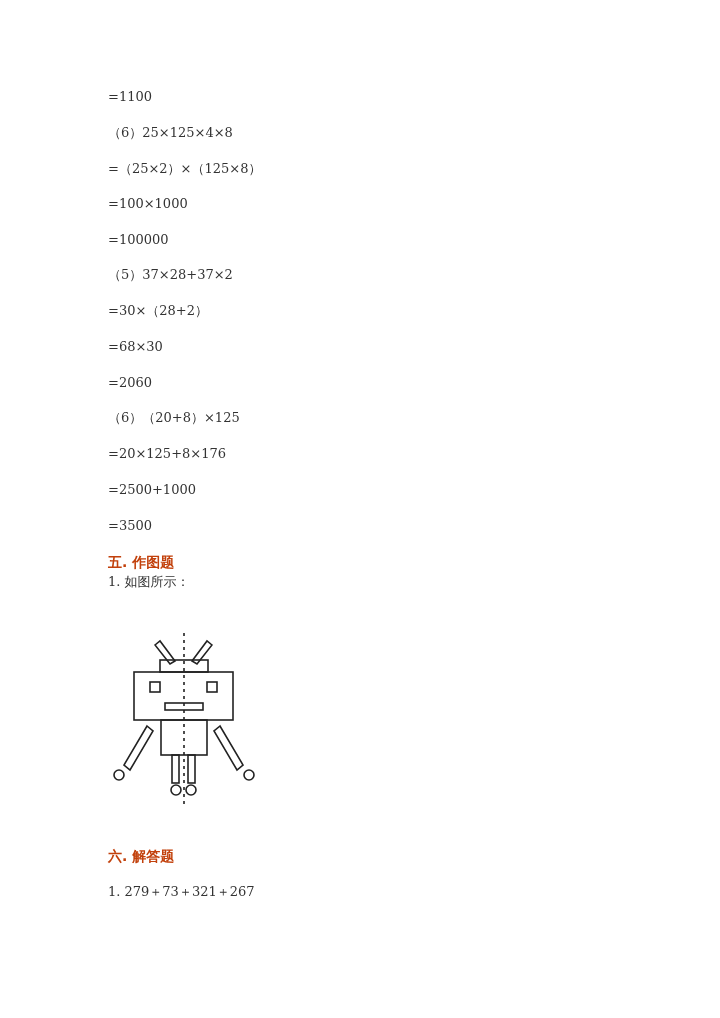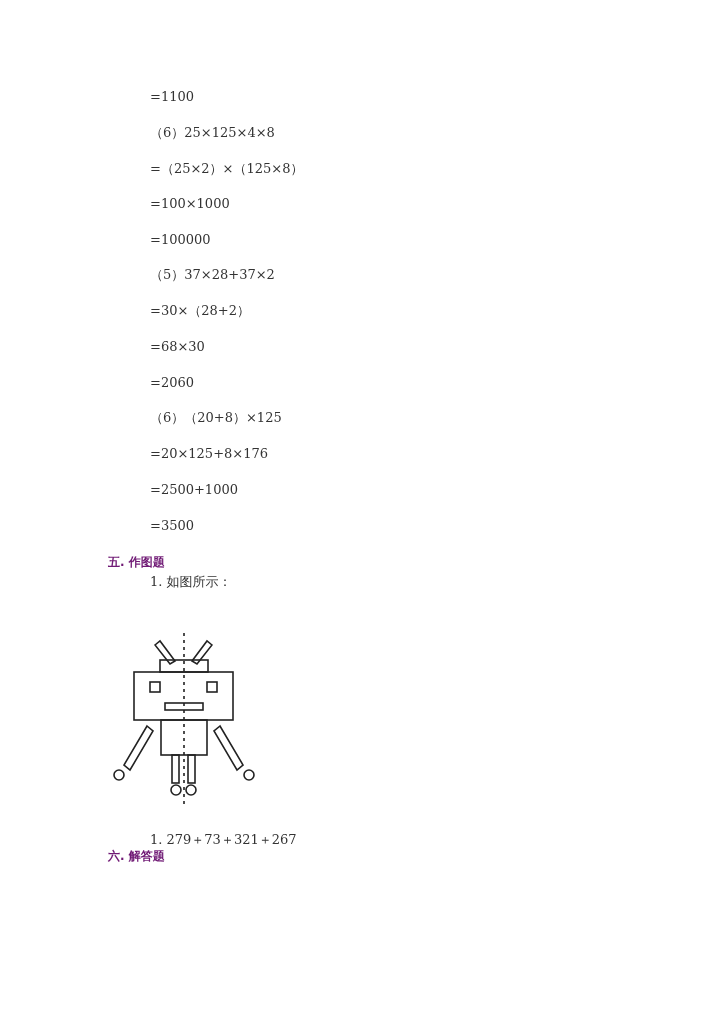--- a/index.html
+++ b/index.html
@@ -1,20 +1,20 @@
 <!DOCTYPE html>
 <html><head>
 <meta charset="utf-8">
 <style>
   html, body { margin: 0; padding: 0; background: #ffffff; }
   body { width: 720px; height: 1018px; position: relative; overflow: hidden;
          font-family: "DejaVu Serif", "Liberation Serif", serif; color: #222; }
-  .line { position: absolute; left: 108px; font-size: 13px; line-height: 16px; white-space: pre; color: #333; margin-left: 42px; }
-  .heading { position: absolute; left: 108px; font-size: 12px; font-weight: bold; line-height: 18px;
-             font-family: "DejaVu Sans", "Liberation Sans", sans-serif; color: #701a75; }
+  .line { position: absolute; left: 108px; font-size: 13px; line-height: 16px; white-space: pre; color: #333; }
+  .heading { position: absolute; left: 108px; font-size: 14px; font-weight: bold; line-height: 18px;
+             font-family: "DejaVu Sans", "Liberation Sans", sans-serif; color: #c2410c; }
   .figure { position: absolute; left: 105px; top: 628px; width: 160px; height: 180px; }
 </style>
 </head>
 <body>
 
 <div>
   <div class="line" style="top:89px">=1100</div>
   <div class="line" style="top:125px">（6）25×125×4×8</div>
   <div class="line" style="top:161px">=（25×2）×（125×8）</div>
   <div class="line" style="top:196px">=100×1000</div>
@@ -56,14 +56,14 @@
       <polygon points="147,726 153,731 130,770 124,765"></polygon>
       <polygon points="220,726 214,731 237,770 243,765"></polygon>
       <circle cx="119" cy="775" r="5"></circle>
       <circle cx="249" cy="775" r="5"></circle>
 
       <line x1="184" y1="633" x2="184" y2="805" stroke-dasharray="3,4" stroke-width="1.6"></line>
     </svg>
   </div>
 
   <div class="heading" style="top:847px">六. 解答题</div>
-  <div class="line" style="top:832px">1. 279＋73＋321＋267</div>
+  <div class="line" style="top:884px">1. 279＋73＋321＋267</div>
 </div>
 
 </body></html>

